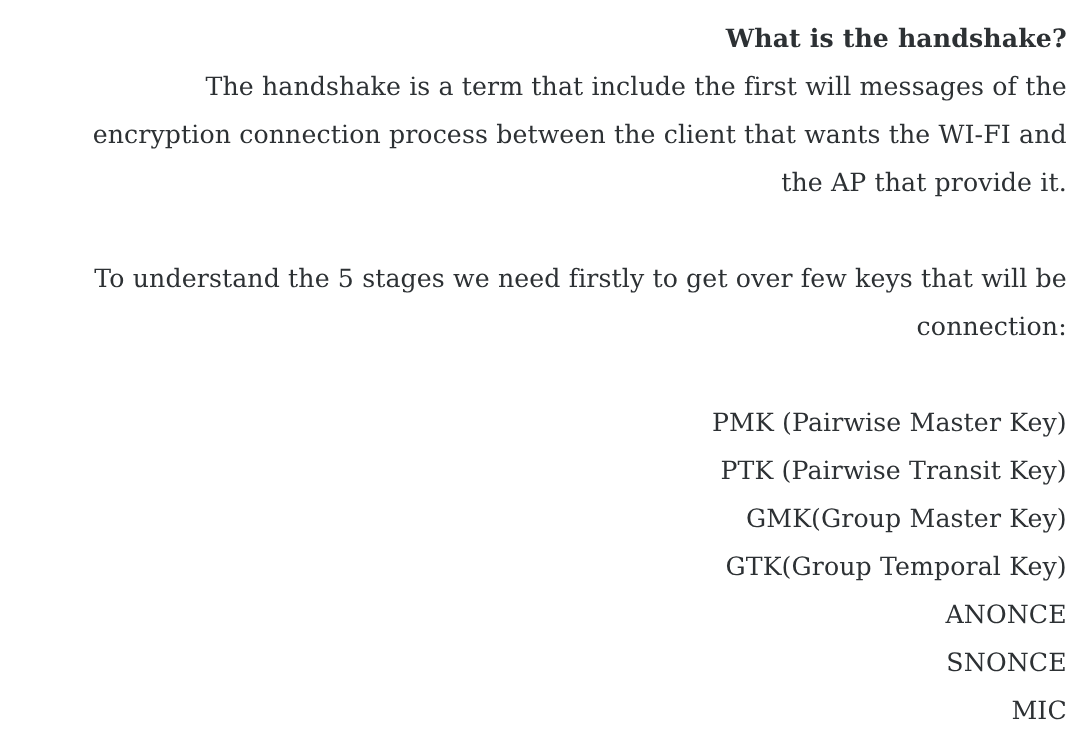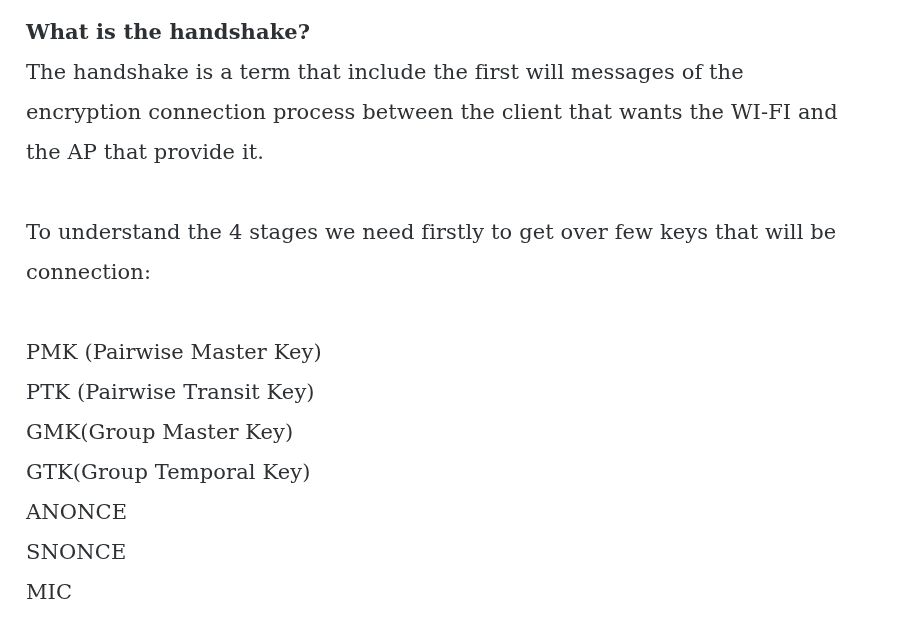--- a/index.html
+++ b/index.html
@@ -13,20 +13,21 @@
     overflow: hidden;
     position: relative;
     font-family: "DejaVu Serif", "Liberation Serif", serif;
     color: #2d3134;
   }
   .article {
     position: absolute;
     top: 12px;
     left: 26px;
     right: 20px;
+    text-align: right;
   }
   .line {
     font-size: 21px;
     line-height: 40px;
     height: 40px;
     white-space: nowrap;
     letter-spacing: 0.1px;
   }
   .heading {
     font-weight: bold;
@@ -41,21 +42,21 @@
 <div class="article">
 
   <div class="line heading">What is the handshake?</div>
 
   <div class="line">The handshake is a term that include the first will messages of the</div>
   <div class="line">encryption connection process between the client that wants the WI-FI and</div>
   <div class="line">the AP that provide it.</div>
 
   <div class="spacer"></div>
 
-  <div class="line">To understand the 4 stages we need firstly to get over few keys that will be</div>
+  <div class="line">To understand the 5 stages we need firstly to get over few keys that will be</div>
   <div class="line">connection:</div>
 
   <div class="spacer"></div>
 
   <div class="line">PMK (Pairwise Master Key)</div>
   <div class="line">PTK (Pairwise Transit Key)</div>
   <div class="line">GMK(Group Master Key)</div>
   <div class="line">GTK(Group Temporal Key)</div>
   <div class="line">ANONCE</div>
   <div class="line">SNONCE</div>

